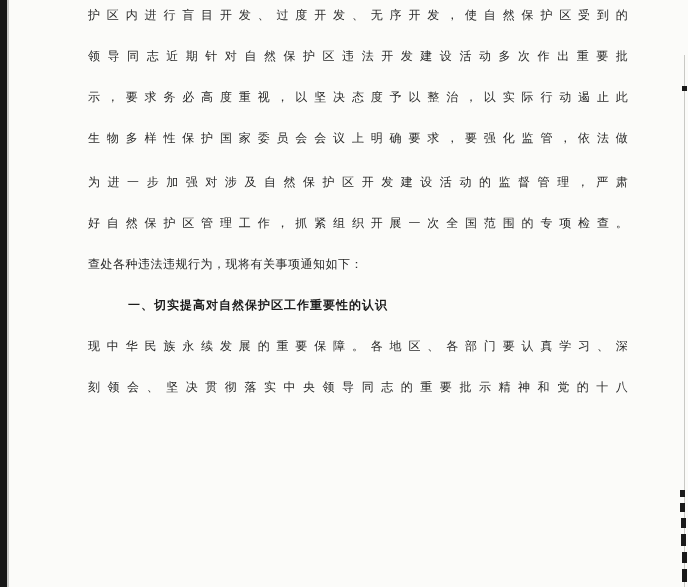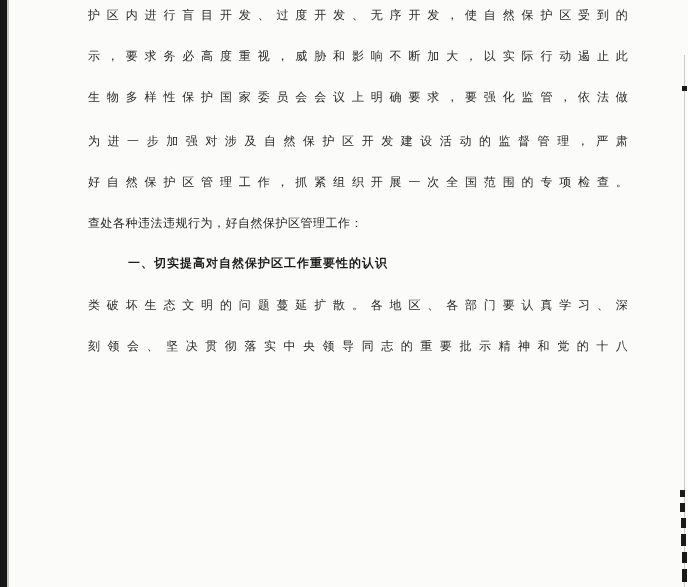--- a/index.html
+++ b/index.html
@@ -57,21 +57,21 @@
     text-align: left;
   }
   .line.justify {
     white-space: normal;
     text-align: justify;
     text-align-last: justify;
     letter-spacing: 0.2px;
   }
   .line.indent { text-indent: 40px; }
   .line.heading {
-    font-family: Liberation Mono, monospace;
+    font-family: Liberation Serif, serif;
     font-weight: bold;
     color: #1c1c1c;
     letter-spacing: 1px;
   }
   .line.gap { margin-top: 3px; }
 </style>
 </head>
 <body>
 
 <div class="page">
@@ -82,23 +82,24 @@
   <div class="scan-mark" style="left:682px;top:86px;width:5px;height:5px;"></div>
   <div class="scan-mark" style="left:680px;top:490px;width:5px;height:7px;"></div>
   <div class="scan-mark" style="left:680px;top:503px;width:5px;height:9px;"></div>
   <div class="scan-mark" style="left:681px;top:518px;width:5px;height:10px;"></div>
   <div class="scan-mark" style="left:681px;top:534px;width:5px;height:12px;"></div>
   <div class="scan-mark" style="left:682px;top:552px;width:5px;height:11px;"></div>
   <div class="scan-mark" style="left:682px;top:569px;width:5px;height:13px;"></div>
 
   <div class="textblock">
     <div class="line justify">护区内进行盲目开发、过度开发、无序开发，使自然保护区受到的</div>
-    <div class="line justify">示，要求务必高度重视，威胁和影响不断加大，以实际行动遏止此</div>
+    <div class="line justify">领导同志近期针对自然保护区违法开发建设活动多次作出重要批</div>
+    <div class="line justify">示，要求务必高度重视，以坚决态度予以整治，以实际行动遏止此</div>
     <div class="line justify">生物多样性保护国家委员会会议上明确要求，要强化监管，依法做</div>
     <div class="line justify gap">为进一步加强对涉及自然保护区开发建设活动的监督管理，严肃</div>
     <div class="line justify">好自然保护区管理工作，抓紧组织开展一次全国范围的专项检查。</div>
-    <div class="line">查处各种违法违规行为，好自然保护区管理工作：</div>
+    <div class="line">查处各种违法违规行为，现将有关事项通知如下：</div>
     <div class="line heading indent">一、切实提高对自然保护区工作重要性的认识</div>
-    <div class="line justify">类破坏生态文明的问题蔓延扩散。各地区、各部门要认真学习、深</div>
+    <div class="line justify">现中华民族永续发展的重要保障。各地区、各部门要认真学习、深</div>
     <div class="line justify">刻领会、坚决贯彻落实中央领导同志的重要批示精神和党的十八</div>
   </div>
 
 </div>
 
 </body></html>

